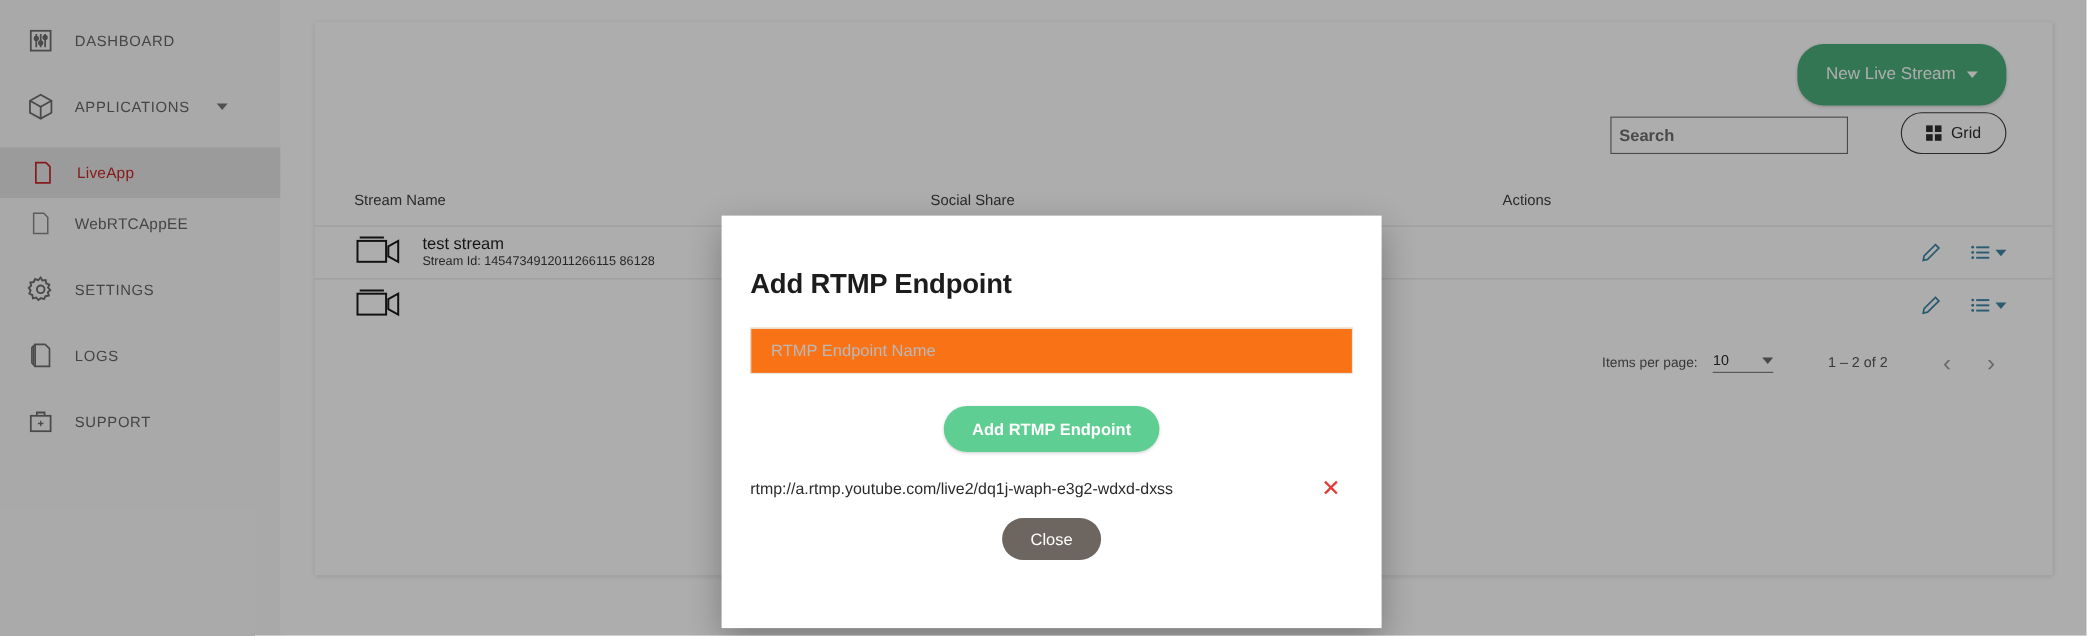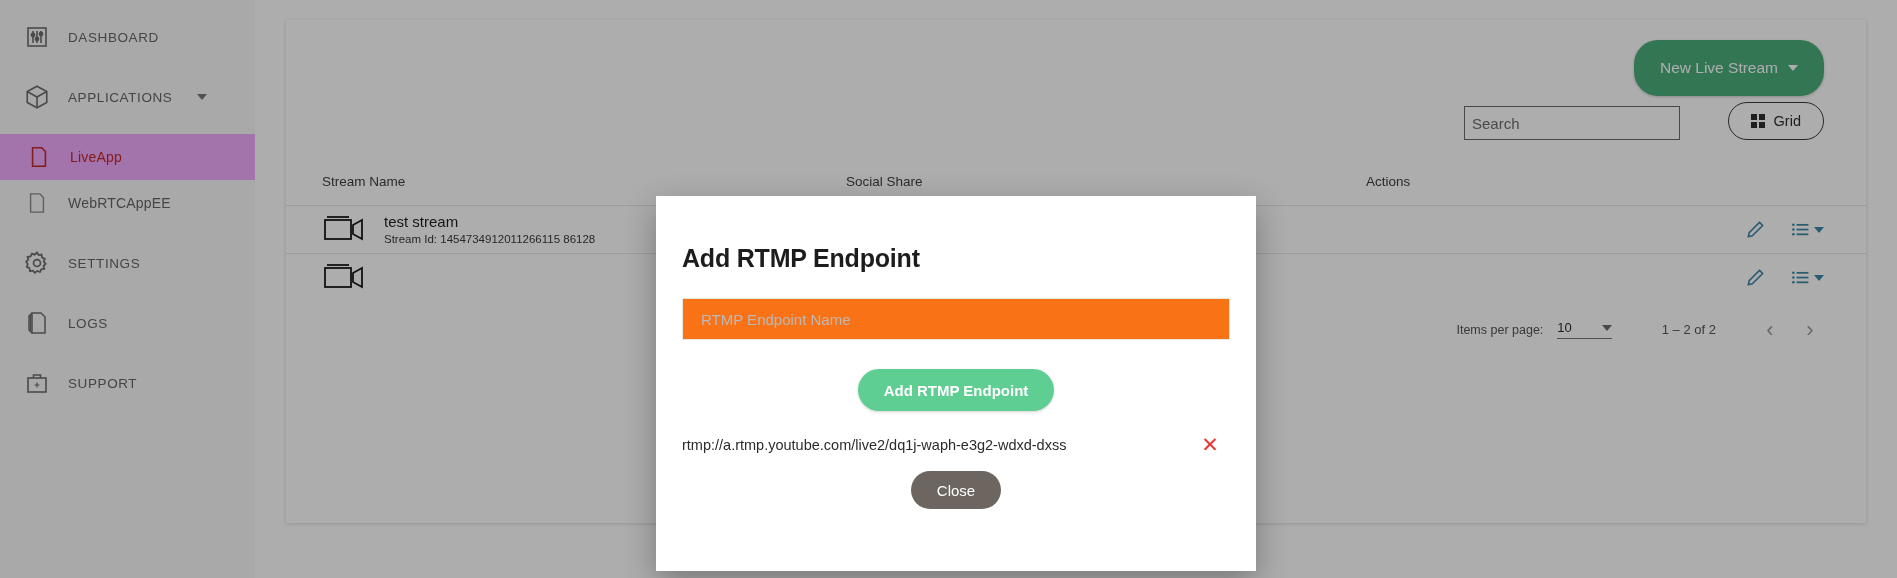--- a/index.html
+++ b/index.html
@@ -27,21 +27,21 @@
     letter-spacing: .6px;
   }
   .nav-item .ico {
     width: 30px; height: 30px;
     margin-right: 16px;
     display: flex; align-items: center; justify-content: center;
     flex: 0 0 30px;
   }
   .nav-item .ico svg { display: block; }
   .nav-item.sub { padding-left: 22px; font-size: 14px; letter-spacing: .2px; text-transform: none; }
-  .nav-item.active { color: #c62828; background: #f0abfc; padding-left: 24px; }
+  .nav-item.active { color: #c62828; background: #e5e5e5; padding-left: 24px; }
   .nav-item.active::after {
     content: "";
     position: absolute; right: -17px; top: 0;
     width: 0; height: 0;
     border-top: 23px solid transparent;
     border-bottom: 23px solid transparent;
     border-left: 17px solid #f2f2f2;
   }
   .caret-down {
     position: absolute; right: 48px; top: 50%; transform: translateY(-50%);
@@ -91,20 +91,21 @@
   }
   .searchrow { position: relative; height: 46px; }
   .search-input {
     position: absolute; right: 186px; top: 0;
     width: 216px; height: 30px;
     border: 1px solid #6b6b6b;
     background: transparent;
     font-size: 15px; font-family: inherit;
     color: #4a4a4a;
     padding: 16px 7px;
+    font-weight: bold;
   }
   .search-input::placeholder { color: #6e6e6e; }
   .grid-btn {
     position: absolute; right: 42px; top: -4px;
     height: 38px; padding: 0 22px;
     border: 1.5px solid #3b3b3b; border-radius: 19px;
     background: transparent; color: #2f2f2f;
     font-size: 14.5px; font-family: inherit;
     display: flex; align-items: center; gap: 9px;
   }
@@ -115,21 +116,21 @@
   table.streams { width: 100%; border-collapse: collapse; margin-top: 12px; }
   table.streams th {
     text-align: left; font-weight: normal;
     font-size: 13.5px; color: #3f3f3f;
     padding: 10px 0 16px 0;
   }
   table.streams td { padding: 0; border-top: 1px solid #e6e6e6; height: 48px; vertical-align: middle; }
   .col-name { padding-left: 36px !important; width: 560px; }
   .col-social { width: 520px; }
   .col-actions { text-align: right; padding-right: 42px !important; }
-  .stream-cell { display: flex; align-items: flex-end; gap: 16px; padding-left: 36px; }
+  .stream-cell { display: flex; align-items: center; gap: 16px; padding-left: 36px; }
   .cam-ico { flex: 0 0 46px; }
   .stream-title { font-size: 15px; color: #1f1f1f; line-height: 1.25; }
   .stream-id { font-size: 11.5px; color: #3a3a3a; line-height: 1.3; }
   .actions-cell { display: flex; justify-content: flex-end; align-items: center; gap: 26px; padding-right: 42px; }
   .act-ico { color: #3f87a6; display: flex; align-items: center; gap: 4px; }
   .act-ico .cc2 {
     width: 0; height: 0;
     border-left: 5px solid transparent;
     border-right: 5px solid transparent;
     border-top: 6px solid #3f87a6;

